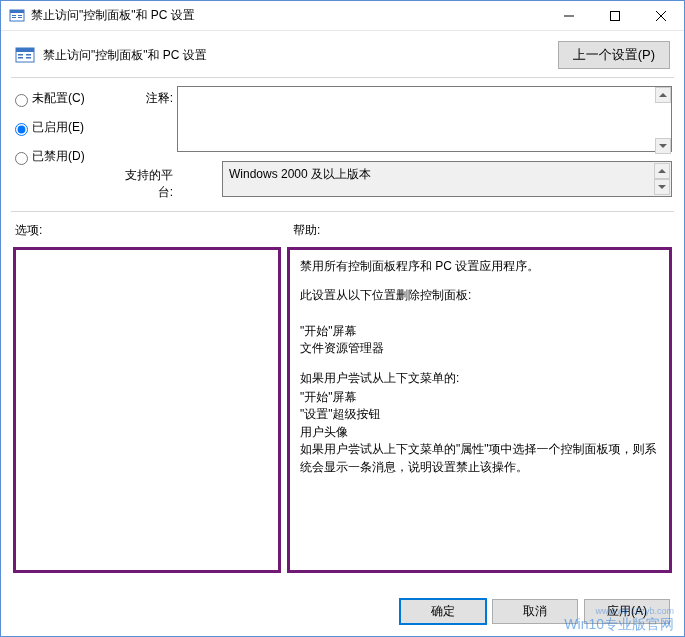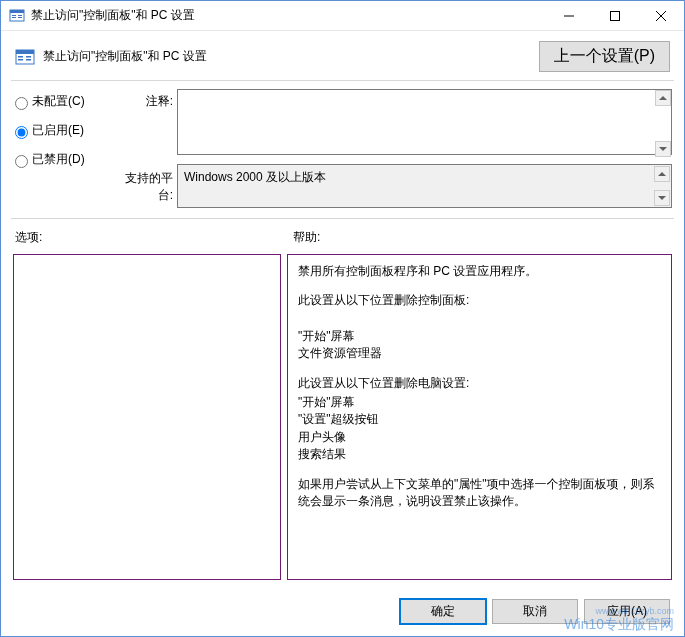--- a/index.html
+++ b/index.html
@@ -39,21 +39,21 @@
     align-items: center;
     padding: 10px 14px 8px 14px;
     gap: 8px;
   }
   .header-row .policy-icon { width: 20px; height: 20px; }
   .header-row .policy-name { flex: 1; font-size: 12px; color: #000; }
   .nav-btn {
     border: 1px solid #adadad;
     background: #e1e1e1;
     padding: 4px 14px;
-    font-size: 16px;
+    font-size: 13px;
     font-family: inherit;
     cursor: default;
     min-width: 96px;
     text-align: left;
   }
   .hr { border: none; border-top: 1px solid #d8d8d8; margin: 0 10px; }
   
   .config {
     display: grid;
     grid-template-columns: 92px 62px 1fr;
@@ -91,45 +91,46 @@
     background: #f0f0f0;
     border: 1px solid #cdcdcd;
     display: flex; align-items: center; justify-content: center;
     pointer-events: none;
   }
   .scroll-up { top: 1px; }
   .scroll-down { bottom: 1px; }
   .platform-box {
     grid-column: 3;
     grid-row: 2;
-    height: 44px;
+    height: 36px;
     border: 1px solid #7a7a7a;
     background: #f0f0f0;
     padding: 4px 16px 2px 6px;
     font-size: 12px;
     color: #000;
     position: relative;
+    margin-left: 45px;
   }
   .label-platform { grid-row: 2; grid-column:2; padding-top:6px;}
   
   .mid-labels {
     display: flex;
     padding: 10px 14px 4px 14px;
   }
   .mid-labels .opt { width: 278px; }
   .mid-labels .hlp { flex:1; }
   
   .lower {
     display: flex;
     gap: 6px;
     padding: 4px 12px 0 12px;
     height: 330px;
   }
   .pane {
-    border: 1px solid #701a75;
+    border: 3px solid #701a75;
     background: #fff;
     overflow: auto;
   }
   .pane-left { width: 268px; }
   .pane-right { flex: 1; padding: 8px 10px; font-size: 12px; line-height: 1.45; }
   .pane-right p { margin-bottom: 12px; }
   
   .footer {
     position: absolute;
     right: 14px;
@@ -263,25 +264,24 @@
   <div class="hlp">帮助:</div>
 </div>
 
 <div class="lower">
   <div class="pane pane-left"></div>
   <div class="pane pane-right">
     <p>禁用所有控制面板程序和 PC 设置应用程序。</p>
     <p style="margin-bottom:18px">此设置从以下位置删除控制面板:</p>
     <div>"开始"屏幕</div>
     <div style="margin-bottom:12px">文件资源管理器</div>
-    <p style="margin-bottom:2px">此设置从以下位置删除电脑设置:</p>
+    <p style="margin-bottom:2px">如果用户尝试从上下文菜单的:</p>
     <div>"开始"屏幕</div>
     <div>"设置"超级按钮</div>
     <div>用户头像</div>
-    <div style="margin-bottom:12px">搜索结果</div>
     <p>如果用户尝试从上下文菜单的"属性"项中选择一个控制面板项，则系统会显示一条消息，说明设置禁止该操作。</p>
   </div>
 </div>
 
 <div class="footer">
   <button class="btn primary">确定</button>
   <button class="btn">取消</button>
   <button class="btn">应用(A)</button>
 </div>
 

